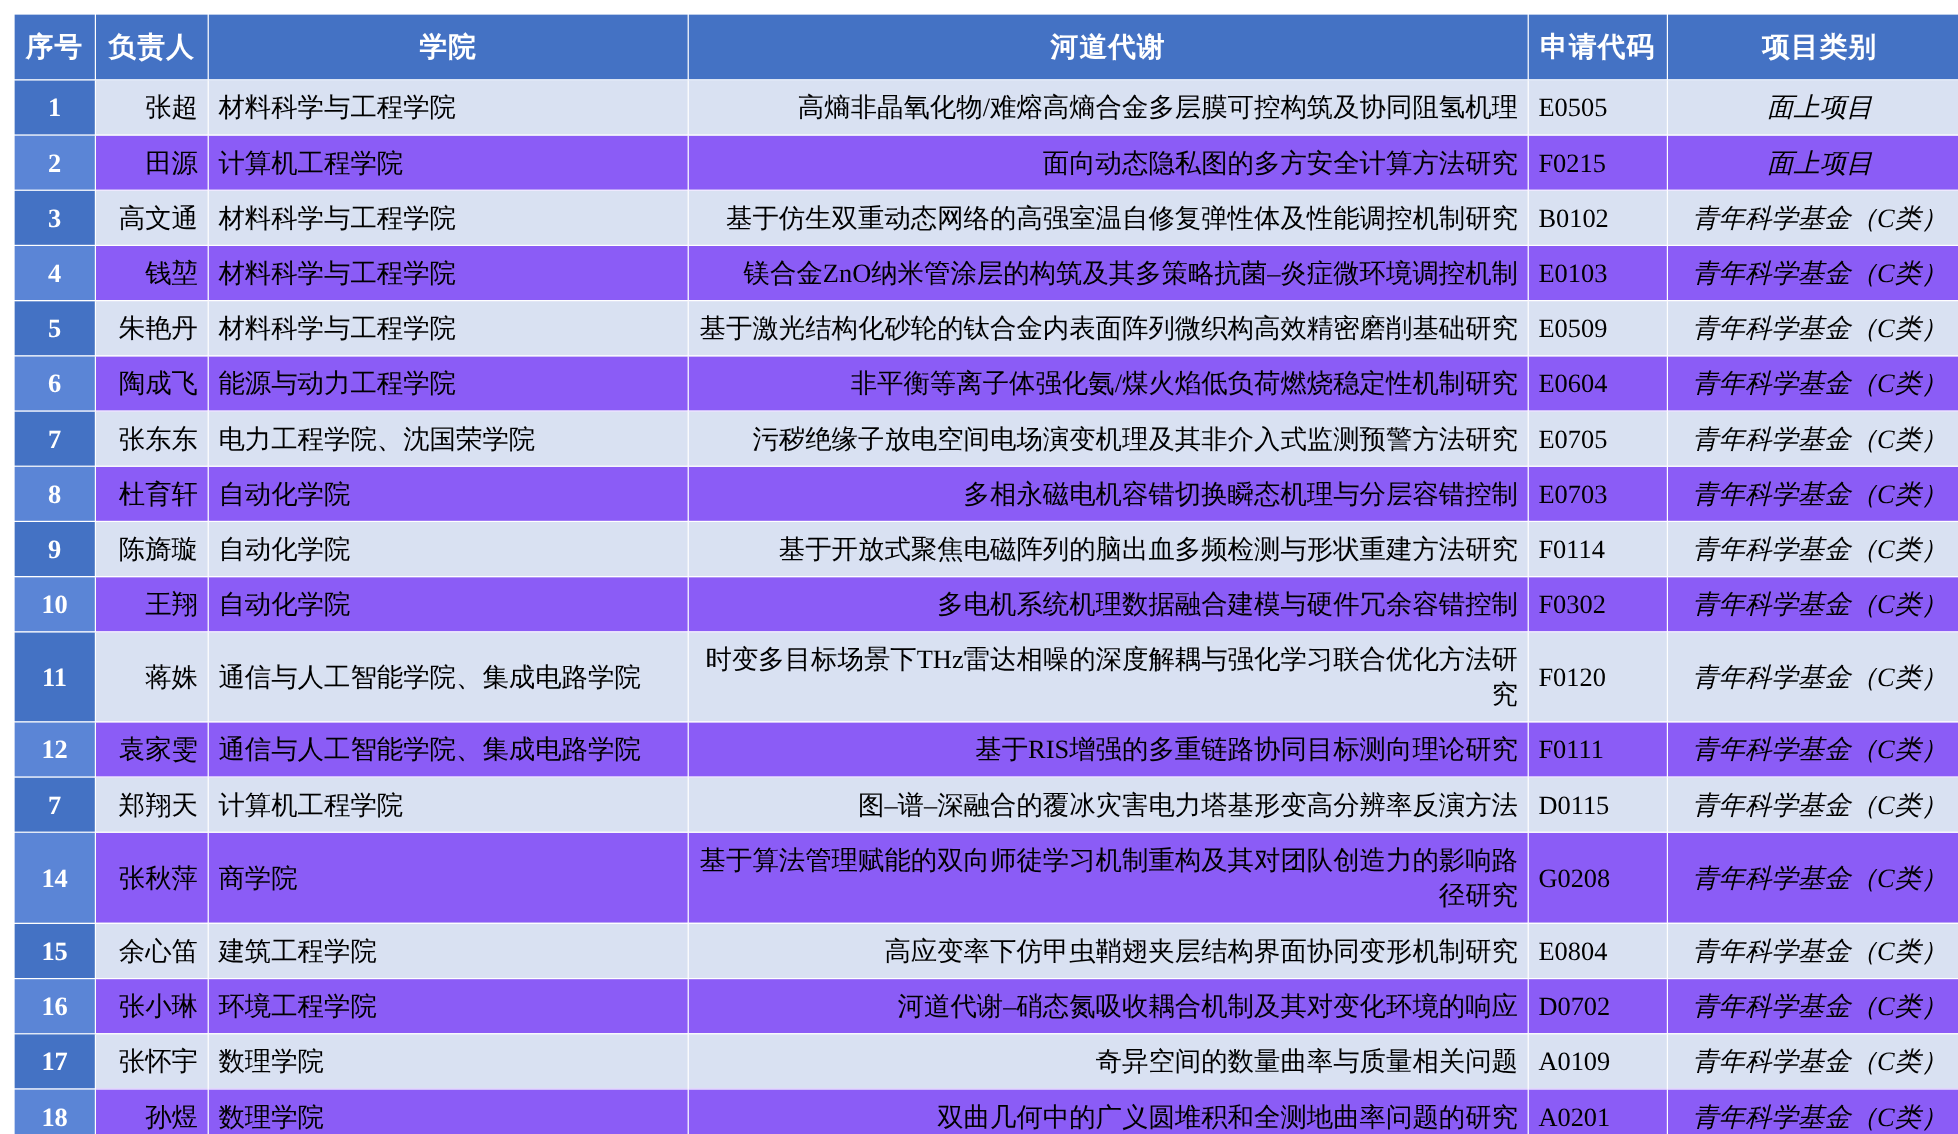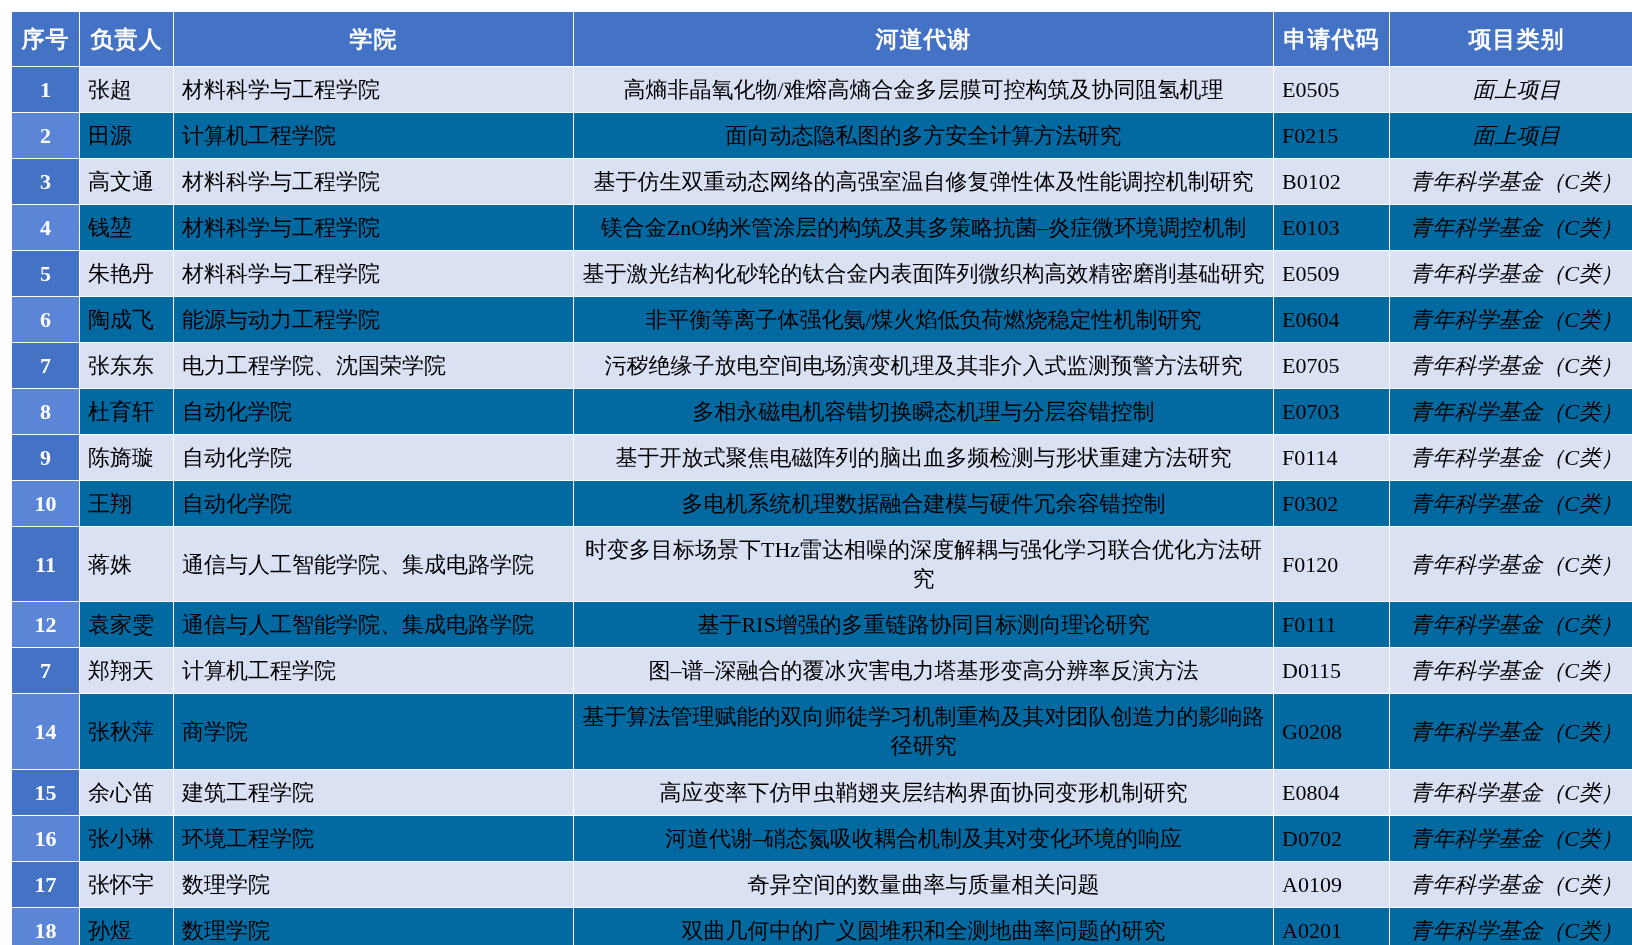--- a/index.html
+++ b/index.html
@@ -42,35 +42,35 @@
   }
   tbody td {
     border: 1px solid #ffffff;
     font-size: 22px;
     vertical-align: middle;
     padding: 8px 8px;
     line-height: 1.32;
     color: #000000;
   }
   tbody tr.odd td { background: #d9e1f2; }
-  tbody tr.even td { background: #0369a1; }
+  tbody tr.even td { background: #8b5cf6; }
 
   td.idx {
     background: #4472c4 !important;
     color: #ffffff;
     font-weight: bold;
     text-align: center;
     font-size: 22px;
   }
   tbody tr.even td.idx {
     background: #5b85d6 !important;
   }
-  td.owner { text-align: left; margin-top: 28px; }
+  td.owner { text-align: right; margin-top: 28px; }
   td.college { text-align: left; }
-  td.project { text-align: center; }
+  td.project { text-align: right; }
   td.code { }
   td.type { text-align: center; font-style: italic; }
 </style>
 </head>
 <body>
 
 <div class="sheet">
   <table>
     <colgroup>
       <col class="c-idx">

